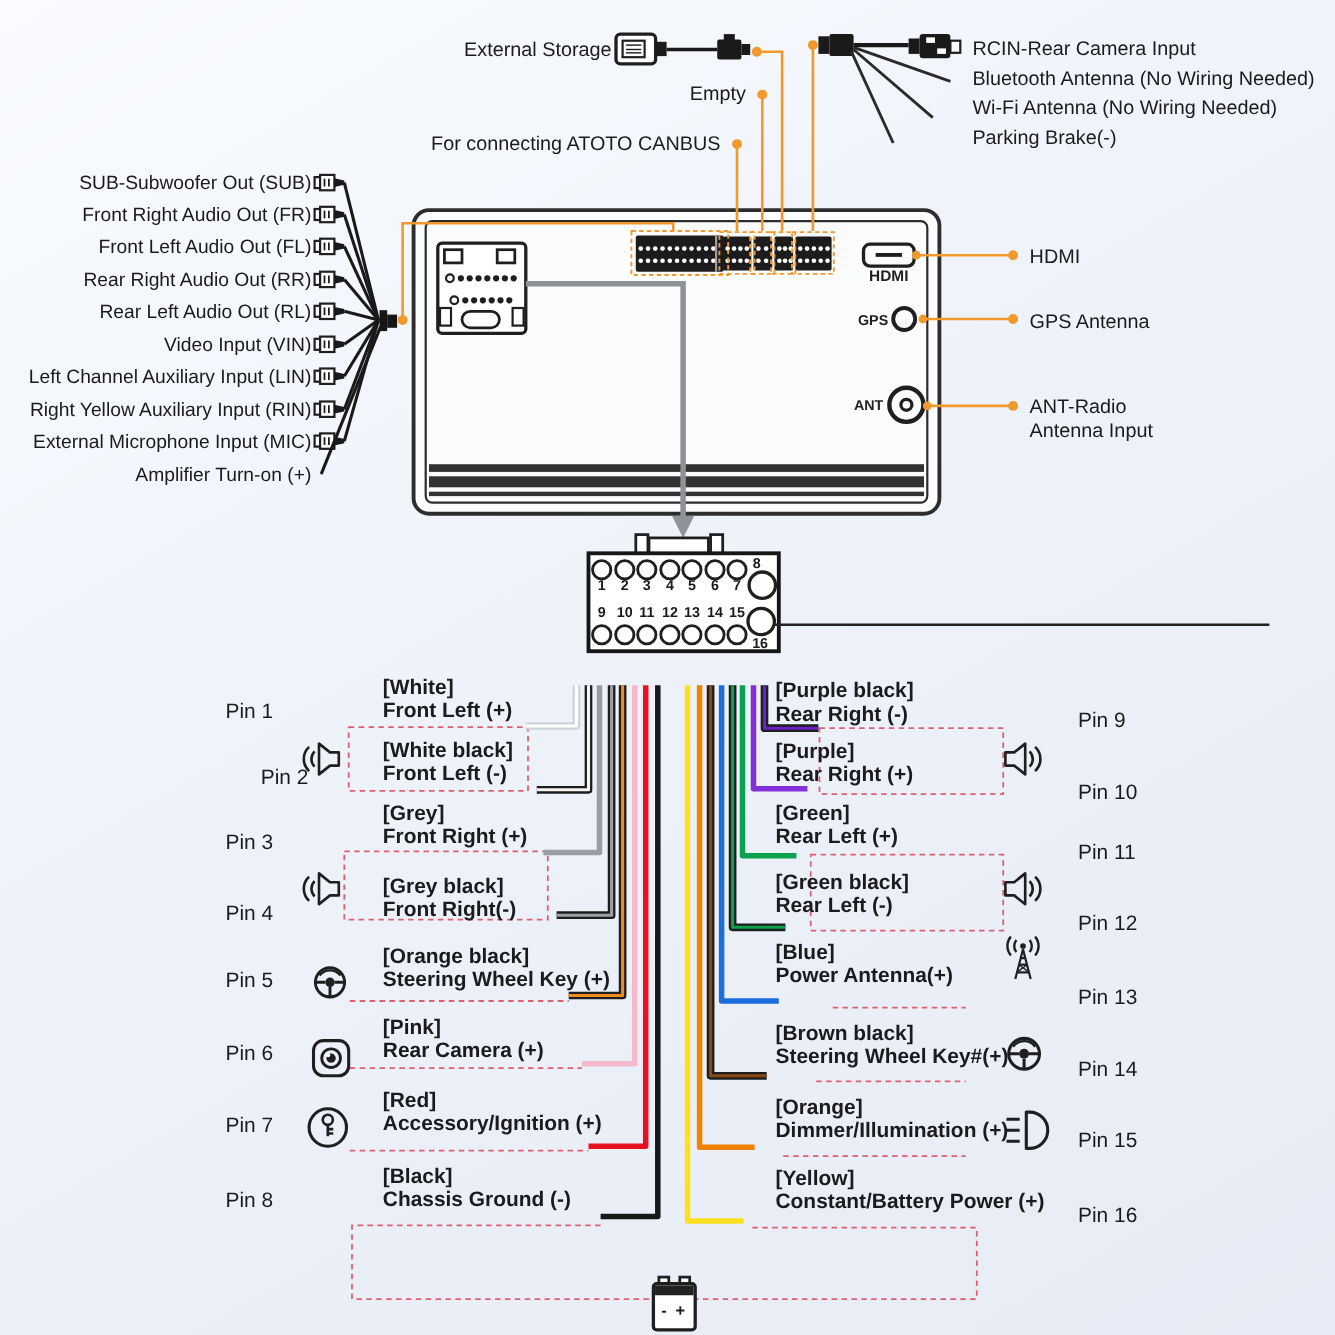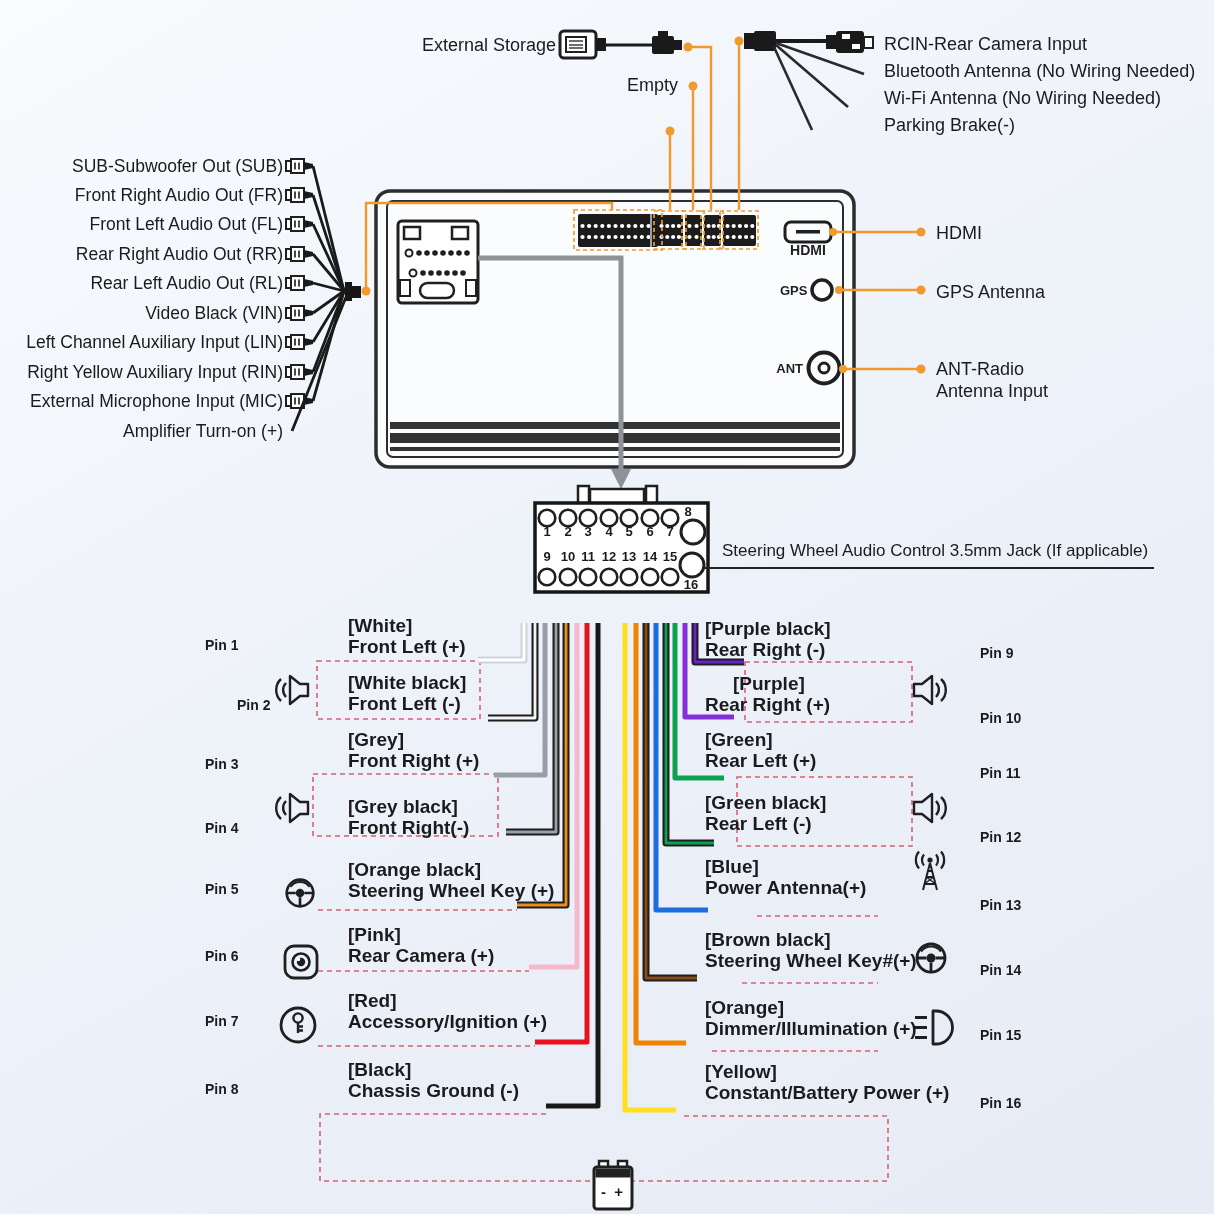--- a/index.html
+++ b/index.html
@@ -7,21 +7,21 @@
   .stage{position:relative;width:1214px;height:1214px;overflow:hidden;
          background:linear-gradient(150deg,#f9fbfe 0%,#eef2f9 45%,#e6ebf5 100%);color:#1b1b1d;}
   svg{position:absolute;left:0;top:0;}
   .t{position:absolute;white-space:nowrap;color:#1b1b1d;}
   .s18{font-size:18px;line-height:22px;}
   .s17{font-size:17.5px;line-height:22px;}
   .right{text-align:right;}
   .center{text-align:center;}
   .bold{font-weight:bold;}
   .pinlab{font-size:19px;line-height:21px;font-weight:bold;}
-  .pinnum{font-size:14px;font-weight:bold;text-align:center;}
+  .pinnum{font-size:19px;font-weight:normal;text-align:center;}
   .portlab{font-weight:bold;color:#1f1f1f;}
   .connum{position:absolute;font-size:13px;font-weight:bold;text-align:center;width:14px;}
 </style>
 </head>
 <body>
 
 <div class="stage">
   <svg id="draw" width="1214" height="1214" viewBox="0 0 1214 1214">
       <g>
         <rect x="376" y="191" width="478" height="276" rx="14" fill="#fbfcfe" stroke="#2d2d2e" stroke-width="3.5"></rect>
@@ -348,41 +348,41 @@
         </g>
         <g transform="translate(908,1008)">
           <path d="M25,3 h3 a16,16 0 0,1 0,33 h-3 z" fill="none" stroke="#1f1f20" stroke-width="2.8" stroke-linejoin="round"></path>
           <path d="M7,9.5 H19 M7,19.5 H19 M7,29.5 H19" fill="none" stroke="#1f1f20" stroke-width="2.8"></path>
         </g>
       </g>
     </svg>
 
   <div class="t s18 right" style="left:366px;top:34px;width:190px;">External Storage</div>
   <div class="t s18 right" style="left:560px;top:74px;width:118px;">Empty</div>
+  <div class="t s18 right" style="left:355px;top:119px;width:300px;">For connecting ATOTO CANBUS</div>
 
   <div class="t portlab center" style="left:784px;top:242px;width:48px;font-size:14px;">HDMI</div>
   <div class="t portlab right" style="left:780px;top:283px;width:27px;font-size:13px;">GPS</div>
   <div class="t portlab right" style="left:776px;top:361px;width:27px;font-size:13px;">ANT</div>
 
   <div class="t s18" style="left:936px;top:222px;">HDMI</div>
   <div class="t s18" style="left:936px;top:281px;">GPS Antenna</div>
   <div class="t s18" style="left:936px;top:358px;">ANT-Radio</div>
   <div class="t s18" style="left:936px;top:380px;">Antenna Input</div>
 
-  <div class="t" style="left:722px;top:541px;font-size:17px;">Steering Wheel Audio Control 3.5mm Jack (If applicable)</div>
 
   <div class="t bold center" style="left:596px;top:1183px;width:34px;font-size:15px;letter-spacing:2px;">- +</div>
 
   <div id="genText">
       <div class="t s17 right" style="left:13px;top:155px;width:270px;">SUB-Subwoofer Out (SUB)</div>
       <div class="t s17 right" style="left:13px;top:184px;width:270px;">Front Right Audio Out (FR)</div>
       <div class="t s17 right" style="left:13px;top:213px;width:270px;">Front Left Audio Out (FL)</div>
       <div class="t s17 right" style="left:13px;top:243px;width:270px;">Rear Right Audio Out (RR)</div>
       <div class="t s17 right" style="left:13px;top:272px;width:270px;">Rear Left Audio Out (RL)</div>
-      <div class="t s17 right" style="left:13px;top:302px;width:270px;">Video Black (VIN)</div>
+      <div class="t s17 right" style="left:13px;top:302px;width:270px;">Video Input (VIN)</div>
       <div class="t s17 right" style="left:13px;top:331px;width:270px;">Left Channel Auxiliary Input (LIN)</div>
       <div class="t s17 right" style="left:13px;top:361px;width:270px;">Right Yellow Auxiliary Input (RIN)</div>
       <div class="t s17 right" style="left:13px;top:390px;width:270px;">External Microphone Input (MIC)</div>
       <div class="t s17 right" style="left:13px;top:420px;width:270px;">Amplifier Turn-on (+)</div>
       <div class="t s18" style="left:884px;top:33px;">RCIN-Rear Camera Input</div>
       <div class="t s18" style="left:884px;top:60px;">Bluetooth Antenna (No Wiring Needed)</div>
       <div class="t s18" style="left:884px;top:87px;">Wi-Fi Antenna (No Wiring Needed)</div>
       <div class="t s18" style="left:884px;top:114px;">Parking Brake(-)</div>
       <div class="t connum" style="left: 540px; top: 524px;">1</div>
       <div class="t connum" style="left: 561px; top: 524px;">2</div>
@@ -421,21 +421,21 @@
       <div class="t pinnum" style="left:205px;top:1013px;">Pin 7</div>
       <div class="t pinlab" style="left:348px;top:990px;">[Red]</div>
       <div class="t pinlab" style="left:348px;top:1011px;">Accessory/Ignition (+)</div>
       <div class="t pinnum" style="left:205px;top:1081px;">Pin 8</div>
       <div class="t pinlab" style="left:348px;top:1059px;">[Black]</div>
       <div class="t pinlab" style="left:348px;top:1080px;">Chassis Ground (-)</div>
       <div class="t pinnum" style="left:980px;top:645px;">Pin 9</div>
       <div class="t pinlab" style="left:705px;top:618px;">[Purple black]</div>
       <div class="t pinlab" style="left:705px;top:639px;">Rear Right (-)</div>
       <div class="t pinnum" style="left:980px;top:710px;">Pin 10</div>
-      <div class="t pinlab" style="left:733px;top:673px;">[Purple]</div>
+      <div class="t pinlab" style="left:705px;top:673px;">[Purple]</div>
       <div class="t pinlab" style="left:705px;top:694px;">Rear Right (+)</div>
       <div class="t pinnum" style="left:980px;top:765px;">Pin 11</div>
       <div class="t pinlab" style="left:705px;top:729px;">[Green]</div>
       <div class="t pinlab" style="left:705px;top:750px;">Rear Left (+)</div>
       <div class="t pinnum" style="left:980px;top:829px;">Pin 12</div>
       <div class="t pinlab" style="left:705px;top:792px;">[Green black]</div>
       <div class="t pinlab" style="left:705px;top:813px;">Rear Left (-)</div>
       <div class="t pinnum" style="left:980px;top:897px;">Pin 13</div>
       <div class="t pinlab" style="left:705px;top:856px;">[Blue]</div>
       <div class="t pinlab" style="left:705px;top:877px;">Power Antenna(+)</div>

